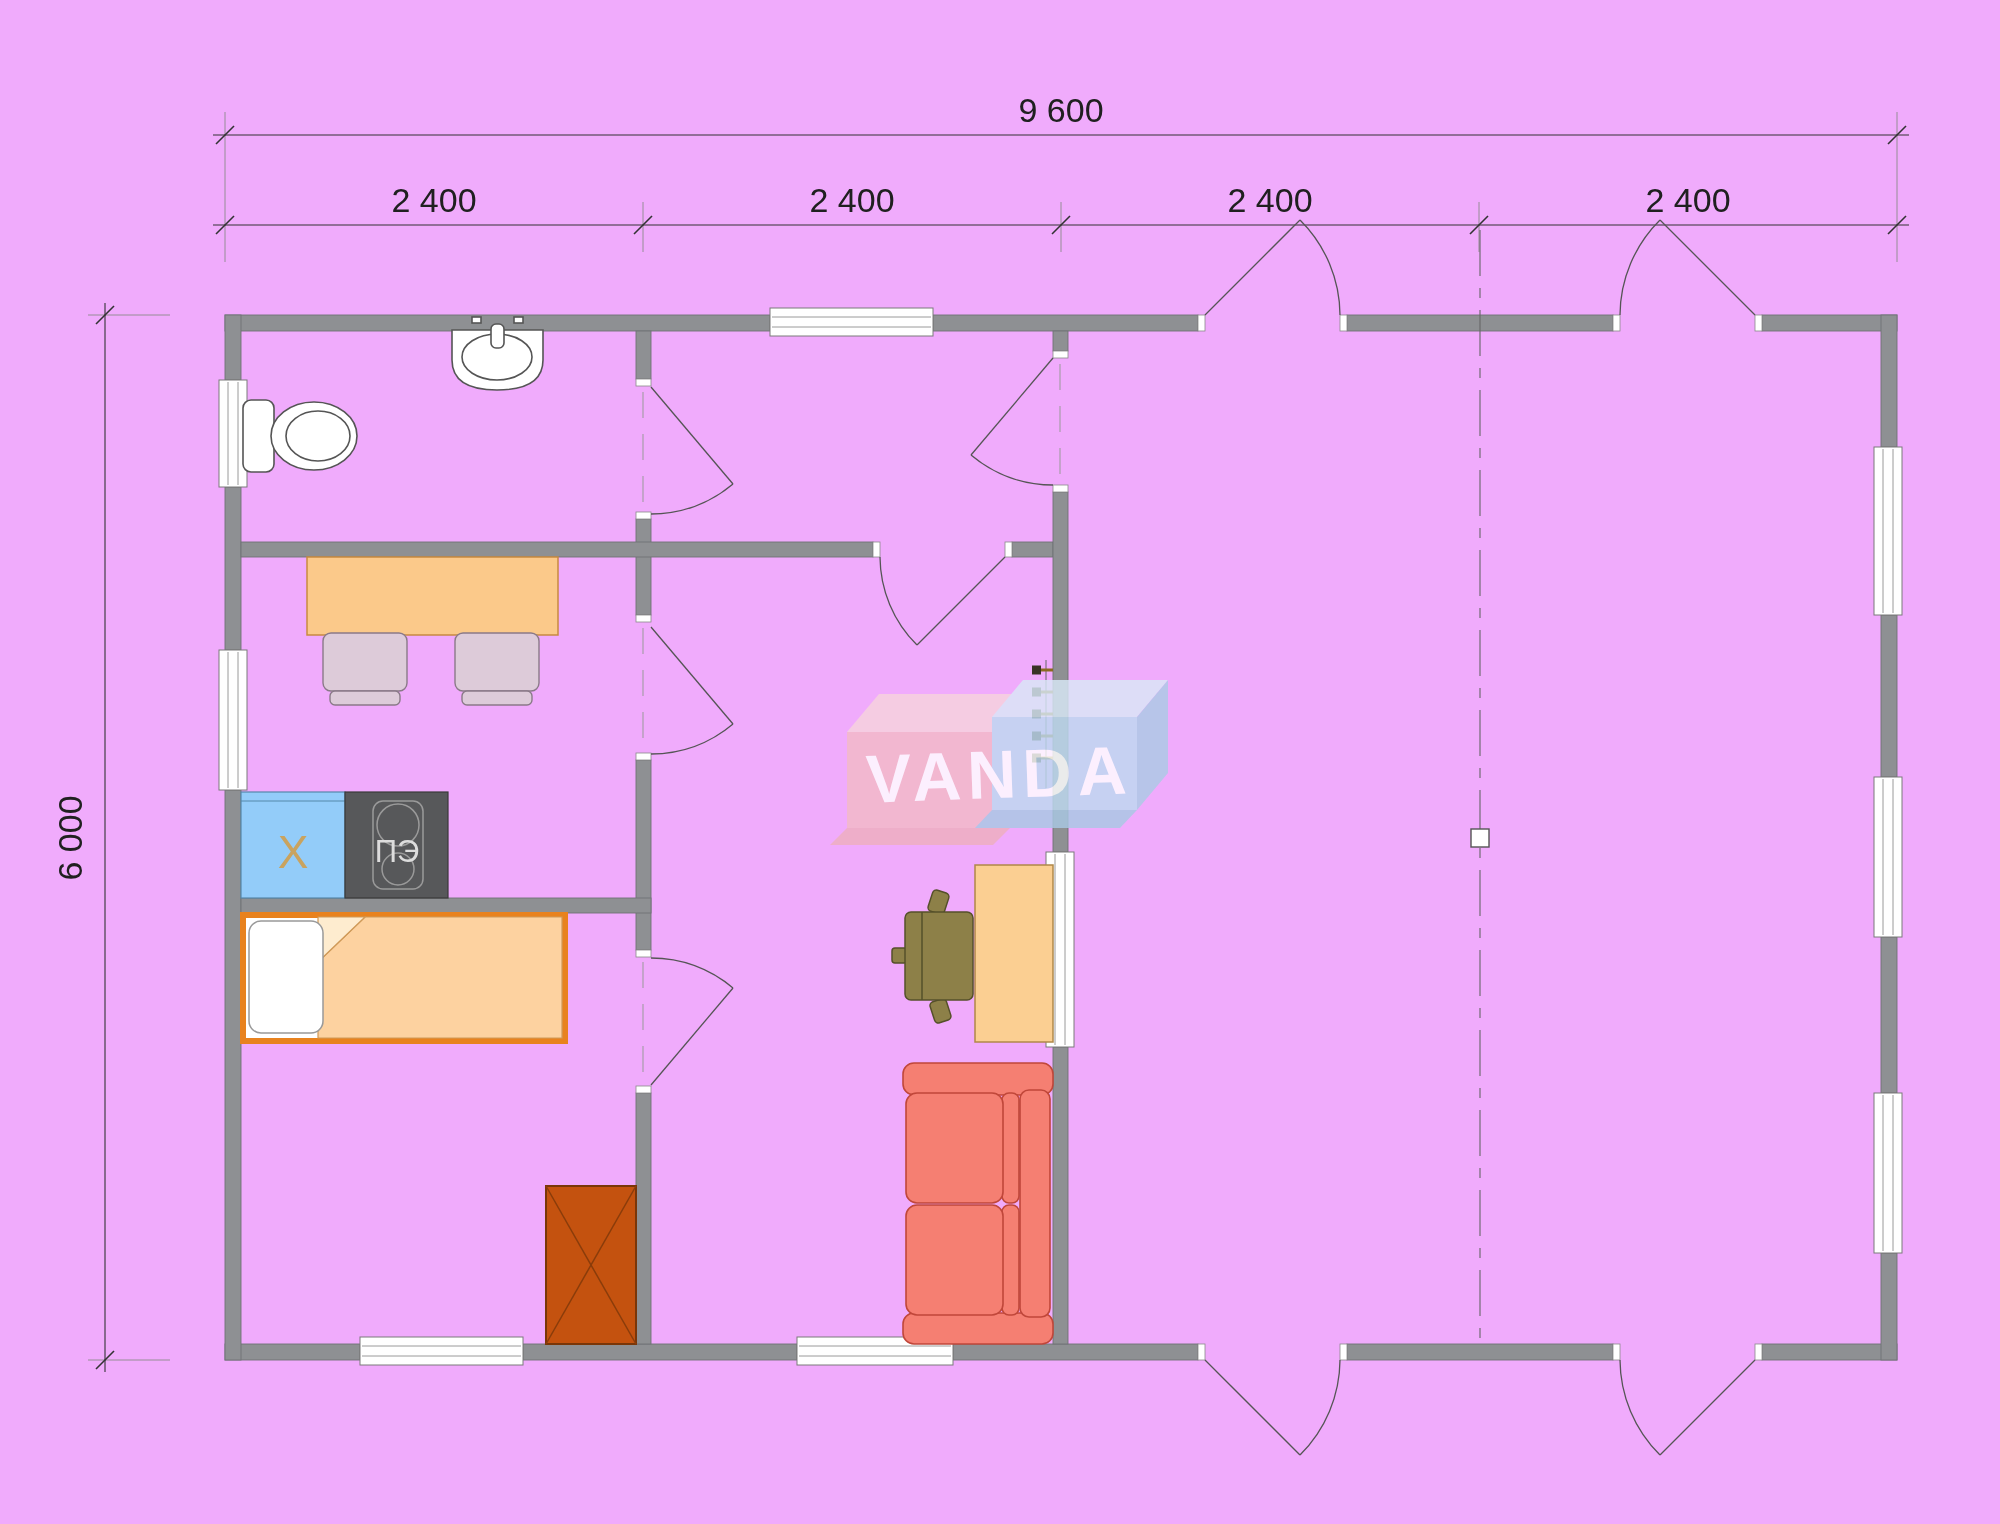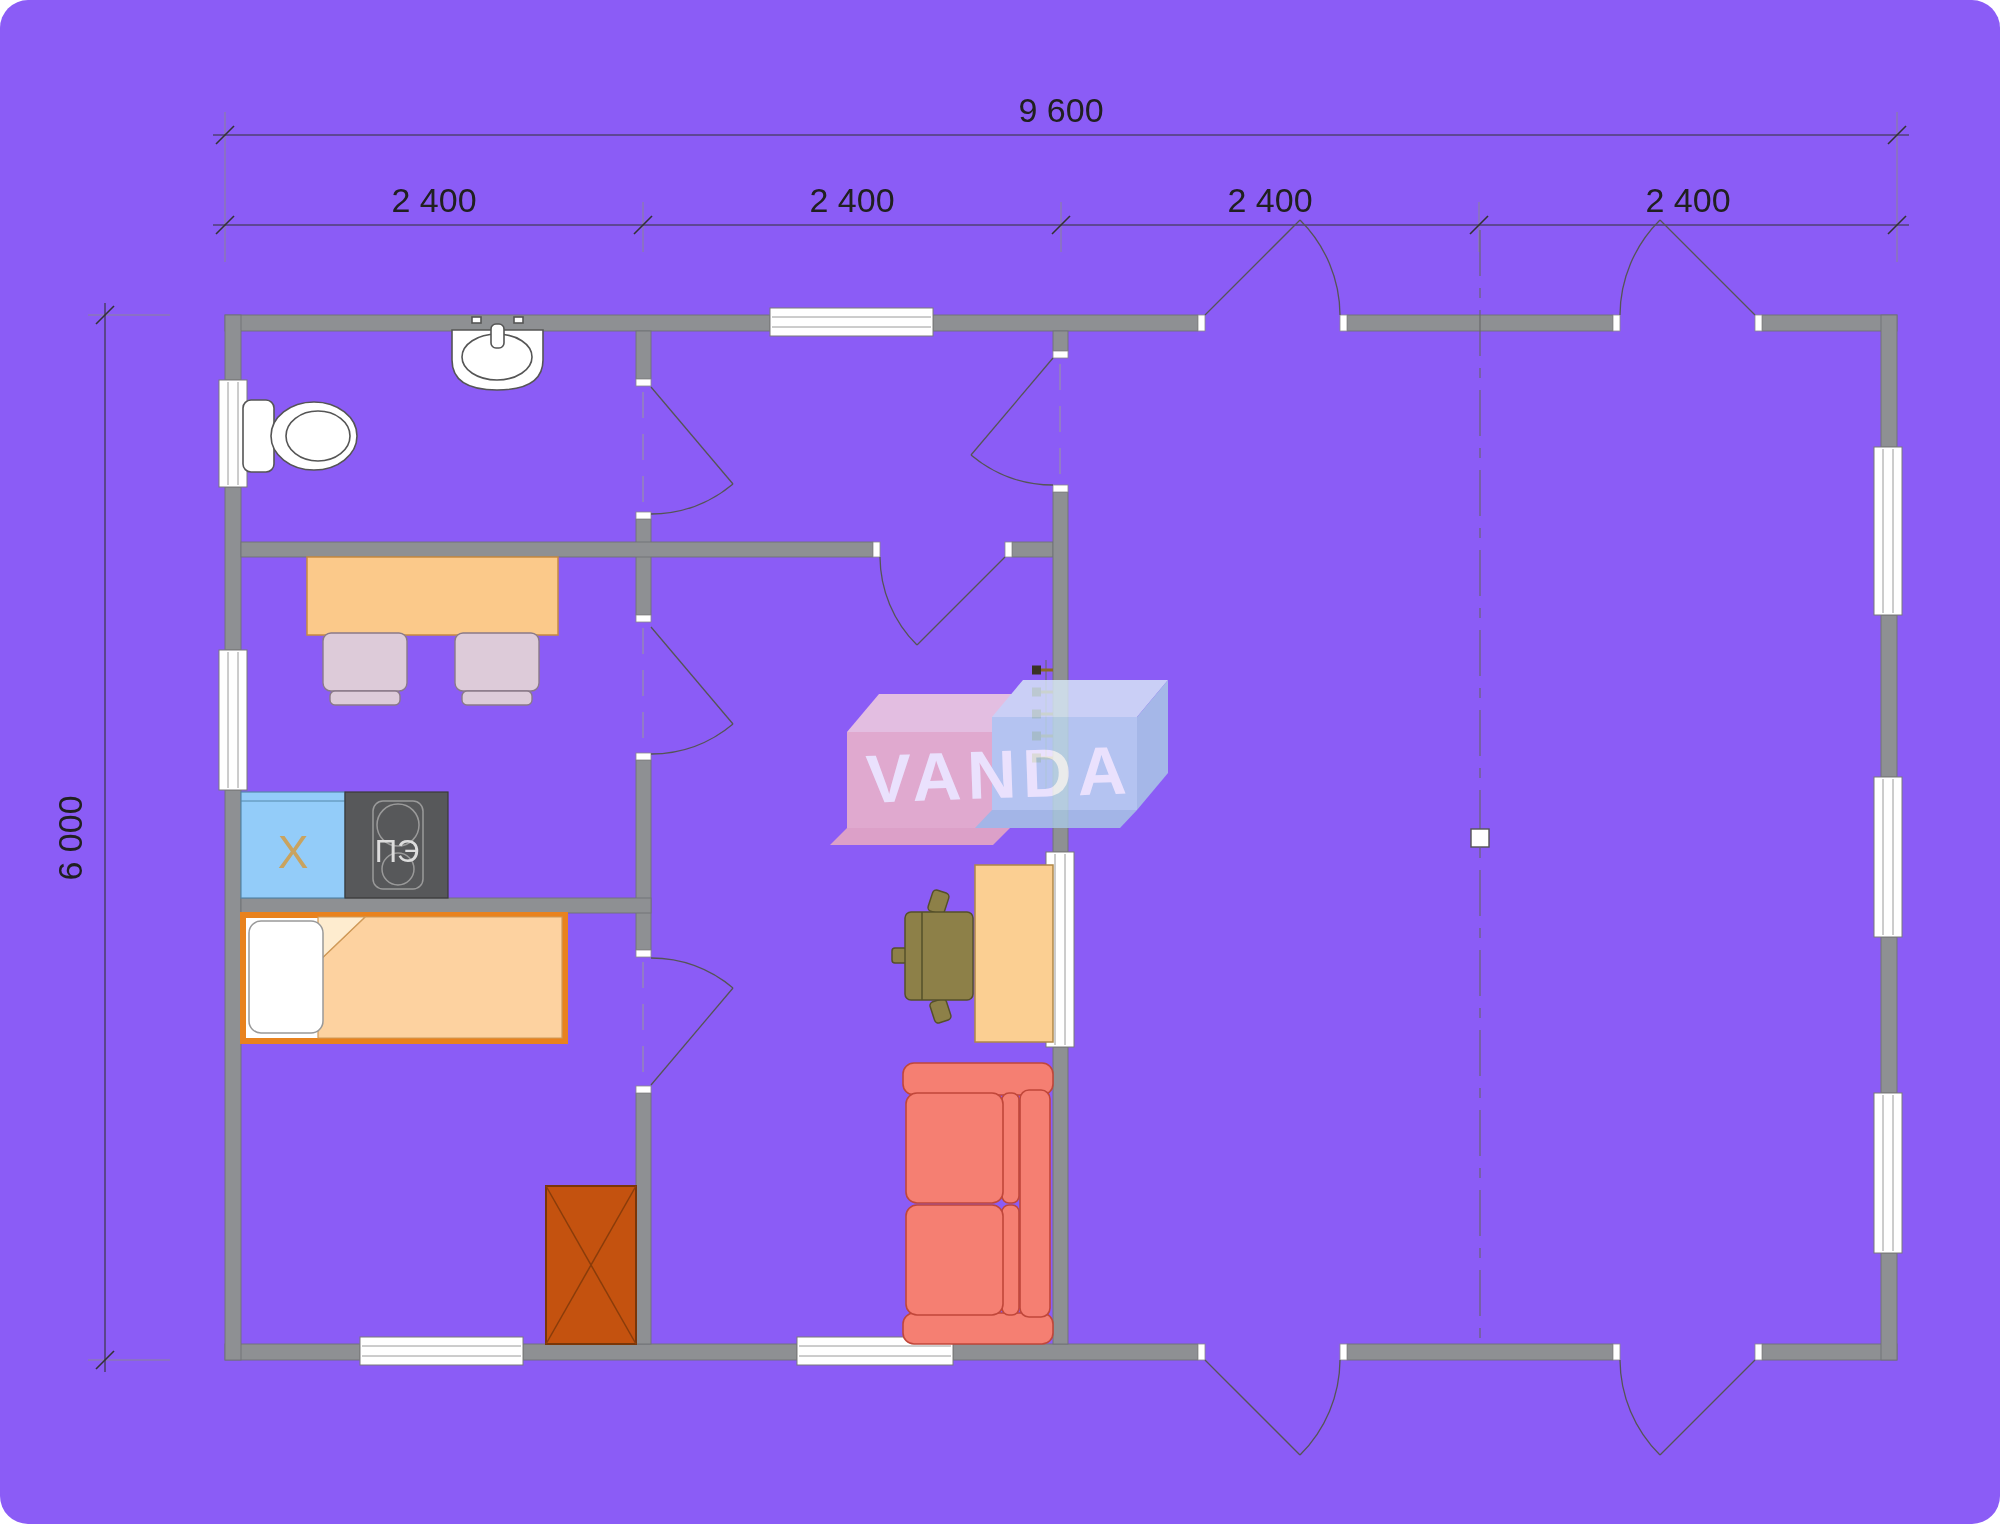--- a/index.html
+++ b/index.html
@@ -1,17 +1,17 @@
 <!DOCTYPE html>
 <html><head>
 <meta charset="utf-8">
 <style>
   html,body{margin:0;padding:0;background:#ffffff;}
-  .canvas{position:relative;width:2000px;height:1524px;background:#8b5cf6;overflow:hidden;
-          font-family:"Liberation Sans", sans-serif;border-radius:28px;}
+  .canvas{position:relative;width:2000px;height:1524px;background:#f0abfc;overflow:hidden;
+          font-family:"Liberation Sans", sans-serif;}
   svg{position:absolute;left:0;top:0;}
   .dim-text{font-family:"Liberation Sans", sans-serif;font-size:34px;fill:#202020;}
   .appliance-text{font-family:"Liberation Sans", sans-serif;}
   .wm-text{font-family:"Liberation Sans", sans-serif;font-weight:bold;fill:#ffffff;
            font-size:68px;letter-spacing:6px;}
 </style>
 </head>
 <body>
 
 <div class="canvas">

